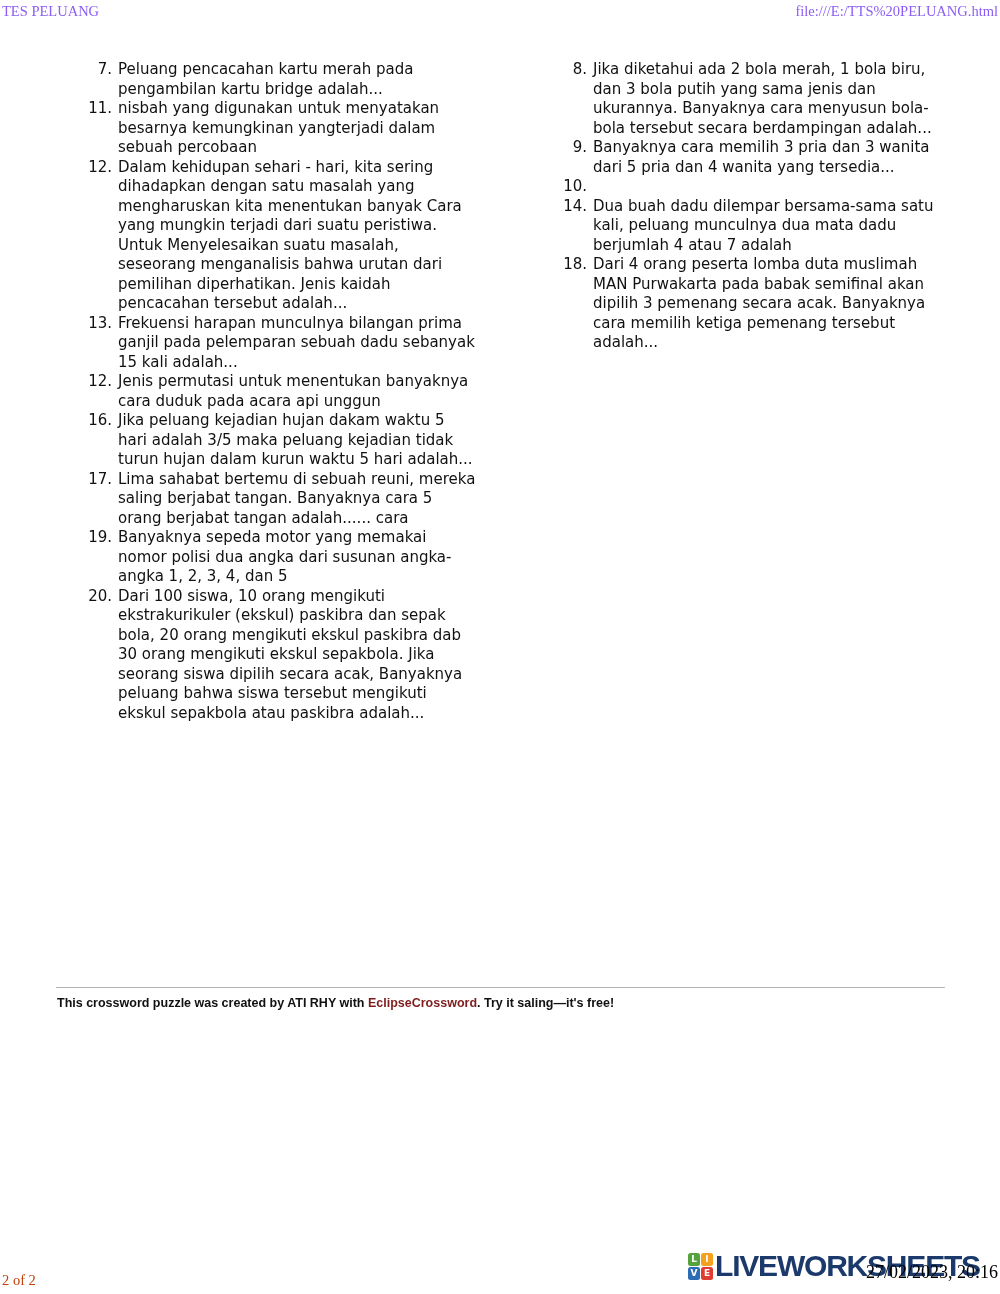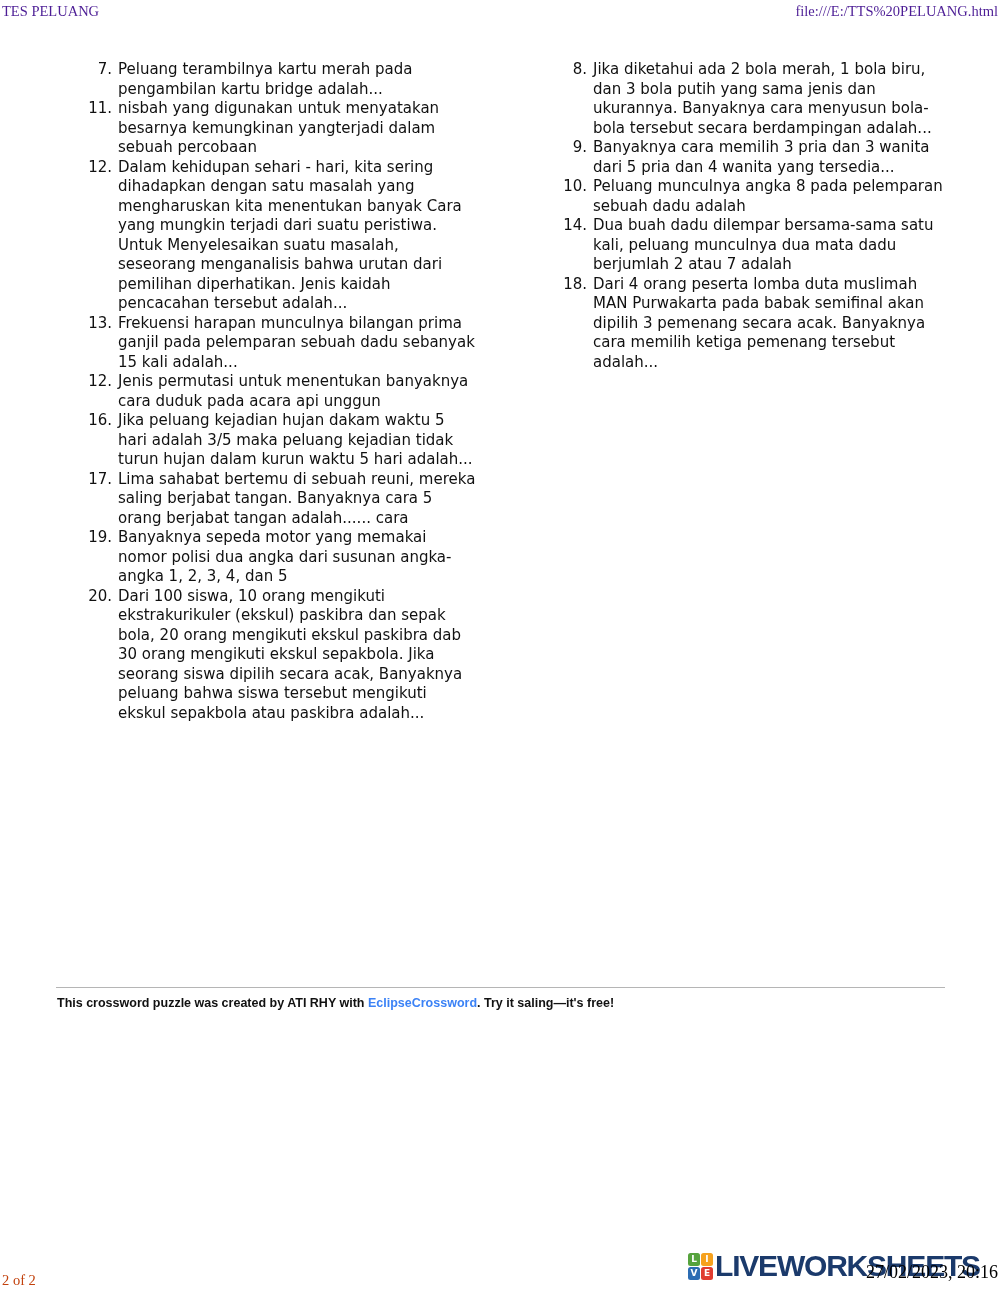--- a/index.html
+++ b/index.html
@@ -14,21 +14,21 @@
   }
 
   
   .print-header {
     position: absolute;
     top: 3px; left: 2px; right: 2px;
     display: flex;
     justify-content: space-between;
     font-family: "Liberation Serif", serif;
     font-size: 14.5px;
-    color: #4c1d95;
+    color: #8b5cf6;
   }
 
   
   .content {
     position: absolute;
     top: 60px;
     left: 57px;
     width: 888px;
     display: flex;
     font-size: 15px;
@@ -119,21 +119,21 @@
 
   <div class="print-header">
     <span>TES PELUANG</span>
     <span>file:///E:/TTS%20PELUANG.html</span>
   </div>
 
   <div class="content">
     <div class="col-left">
       <div class="q">
         <span class="q-num">7.</span>
-        <span class="q-text">Peluang terambilnya kartu merah pada pengambilan kartu bridge adalah...</span>
+        <span class="q-text">Peluang pencacahan kartu merah pada pengambilan kartu bridge adalah...</span>
       </div>
       <div class="q">
         <span class="q-num">11.</span>
         <span class="q-text">nisbah yang digunakan untuk menyatakan besarnya kemungkinan yangterjadi dalam sebuah percobaan</span>
       </div>
       <div class="q">
         <span class="q-num">12.</span>
         <span class="q-text">Dalam kehidupan sehari - hari, kita sering dihadapkan dengan satu masalah yang mengharuskan kita menentukan banyak Cara yang mungkin terjadi dari suatu peristiwa. Untuk Menyelesaikan suatu masalah, seseorang menganalisis bahwa urutan dari pemilihan diperhatikan. Jenis kaidah pencacahan tersebut adalah...</span>
       </div>
       <div class="q">
@@ -166,37 +166,36 @@
       <div class="q">
         <span class="q-num">8.</span>
         <span class="q-text">Jika diketahui ada 2 bola merah, 1 bola biru, dan 3 bola putih yang sama jenis dan ukurannya. Banyaknya cara menyusun bola-bola tersebut secara berdampingan adalah...</span>
       </div>
       <div class="q">
         <span class="q-num">9.</span>
         <span class="q-text">Banyaknya cara memilih 3 pria dan 3 wanita dari 5 pria dan 4 wanita yang tersedia...</span>
       </div>
       <div class="q">
         <span class="q-num">10.</span>
-        <span class="q-text">Peluang munculnya angka 8 pada pelemparan sebuah dadu adalah</span>
       </div>
       <div class="q">
         <span class="q-num">14.</span>
-        <span class="q-text">Dua buah dadu dilempar bersama-sama satu kali, peluang munculnya dua mata dadu berjumlah 2 atau 7 adalah</span>
+        <span class="q-text">Dua buah dadu dilempar bersama-sama satu kali, peluang munculnya dua mata dadu berjumlah 4 atau 7 adalah</span>
       </div>
       <div class="q">
         <span class="q-num">18.</span>
         <span class="q-text">Dari 4 orang peserta lomba duta muslimah MAN Purwakarta pada babak semifinal akan dipilih 3 pemenang secara acak. Banyaknya cara memilih ketiga pemenang tersebut adalah...</span>
       </div>
     </div>
   </div>
 
   <div class="credits-rule"></div>
 
   <div class="credits">
-    <span>This crossword puzzle was created by ATI RHY with </span><a href="#" style="color: #3b82f6;">EclipseCrossword</a><span>. Try it saling—it's free!</span>
+    <span>This crossword puzzle was created by ATI RHY with </span><a href="#" style="color: #7f1d1d;">EclipseCrossword</a><span>. Try it saling—it's free!</span>
   </div>
 
   <div class="logo">
     <div class="logo-grid">
       <div class="logo-sq" style="background: rgb(86, 163, 61);">L</div>
       <div class="logo-sq" style="background: rgb(246, 161, 29);">I</div>
       <div class="logo-sq" style="background: rgb(44, 108, 179);">V</div>
       <div class="logo-sq" style="background: rgb(224, 60, 49);">E</div>
     </div>
     <div class="logo-text" style="color: rgb(27, 58, 107);">LIVEWORKSHEETS</div>

